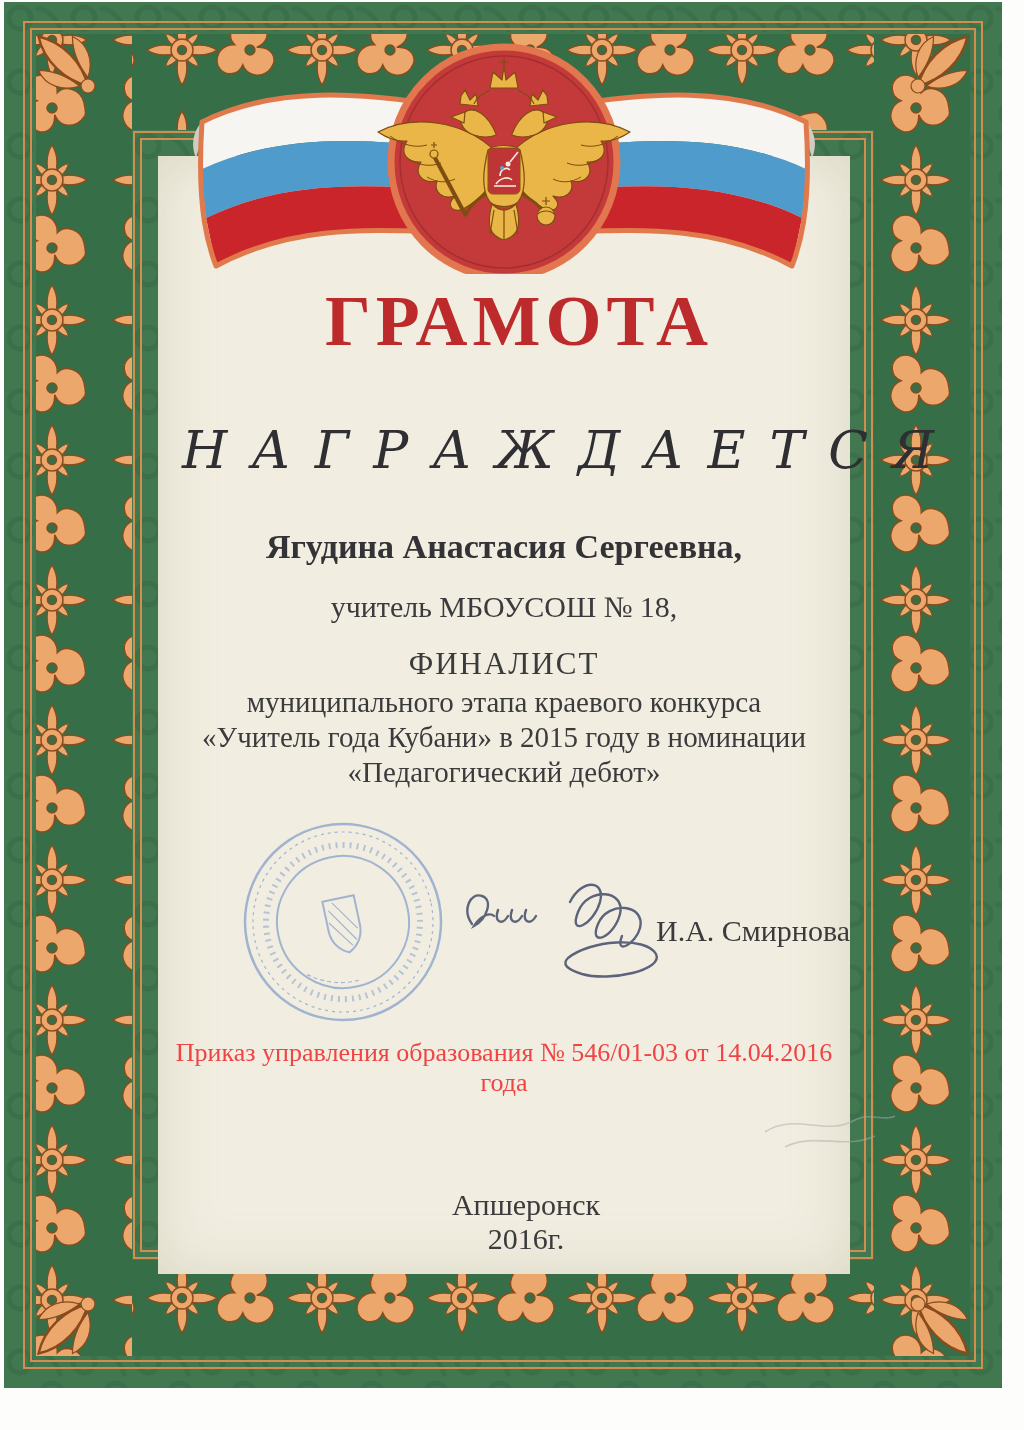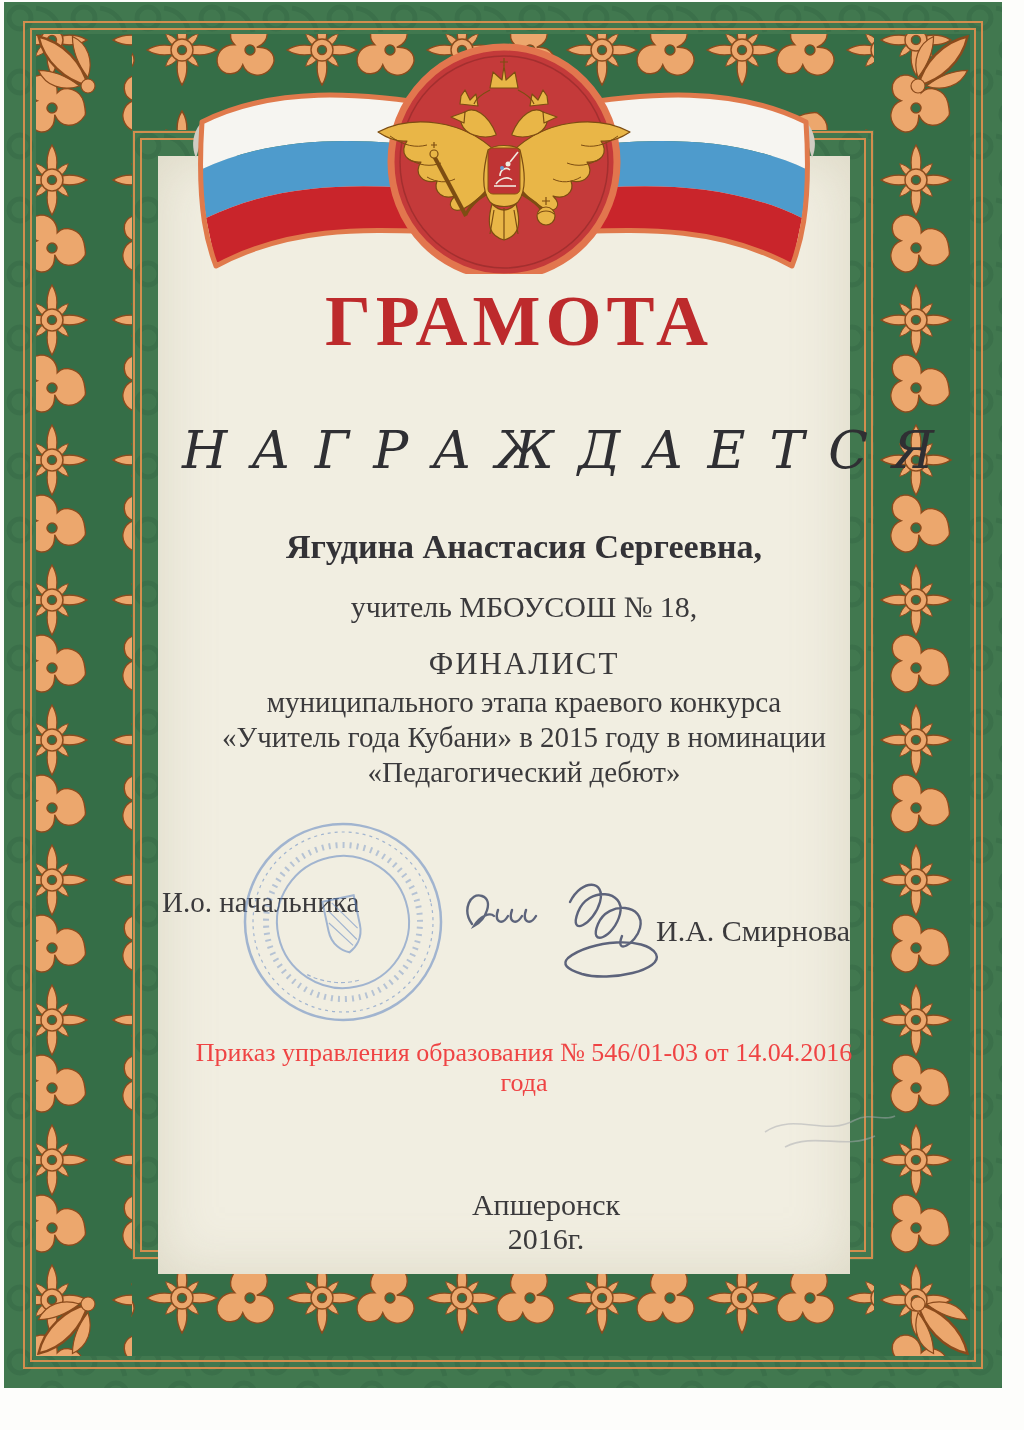--- a/index.html
+++ b/index.html
@@ -3,21 +3,21 @@
 <meta charset="utf-8">
 <style>
   html,body{margin:0;padding:0;}
   body{width:1024px;height:1430px;position:relative;background:#fdfdfb;
        font-family:"Liberation Serif","DejaVu Serif",serif;overflow:hidden;}
   .green-page{position:absolute;left:4px;top:2px;width:998px;height:1386px;background:#41784f;}
   #border-svg{position:absolute;left:4px;top:2px;width:998px;height:1386px;display:block;}
   .paper{position:absolute;left:158px;top:156px;width:692px;height:1118px;background:#f1eee1;
          box-shadow:inset 0 0 55px rgba(185,178,150,.38);}
   #header-art{position:absolute;left:144px;top:34px;width:720px;height:240px;}
-  .cline{position:absolute;left:158px;width:692px;text-align:center;color:#3b3a3c;padding-left:20px;}
+  .cline{position:absolute;left:158px;width:692px;text-align:center;color:#3b3a3c;}
   .title{top:280px;font-size:72px;font-weight:bold;color:#bd2a2c;letter-spacing:5px;padding-left:15px;}
   .heading{top:420px;font-size:52px;font-style:italic;letter-spacing:24px;padding-left:24px;color:#2f2f33;
            font-family:"DejaVu Serif","Liberation Serif",serif;}
   .rname{top:528px;font-size:34px;font-weight:bold;color:#333236;}
   .rrole{top:590px;font-size:30px;}
   .status{top:646px;font-size:31px;letter-spacing:2px;}
   .al1{top:686px;font-size:29px;}
   .al2{top:721px;font-size:29px;}
   .al3{top:756px;font-size:29px;}
   .sig-title{position:absolute;left:162px;top:884px;width:300px;font-size:29px;line-height:36px;color:#3b3a3c;}
@@ -159,21 +159,20 @@
 <div class="cline title">ГРАМОТА</div>
 <div class="cline heading">НАГРАЖДАЕТСЯ</div>
 <div class="cline rname">Ягудина Анастасия Сергеевна,</div>
 <div class="cline rrole">учитель МБОУСОШ № 18,</div>
 <div class="cline status">ФИНАЛИСТ</div>
 <div class="cline al1">муниципального этапа краевого конкурса</div>
 <div class="cline al2">«Учитель года Кубани» в 2015 году в номинации</div>
 <div class="cline al3">«Педагогический дебют»</div>
 
 <div class="sig-title">
-  <div>И.о. начальника</div>
 </div>
 <div class="sig-name">И.А. Смирнова</div>
 
 <svg id="stamp-svg" viewBox="0 0 212 212">
   <g fill="none" stroke="#6186c2" opacity="0.55" transform="rotate(-12 106 106)">
     <circle cx="106" cy="106" r="98" stroke-width="2.5"></circle>
     <circle cx="106" cy="106" r="90" stroke-width="1.2" stroke-dasharray="3 4"></circle>
     <circle cx="106" cy="106" r="77" stroke-width="6" stroke-dasharray="2 5" opacity=".75"></circle>
     <circle cx="106" cy="106" r="66" stroke-width="2"></circle>
     <path d="M90,82 L122,82 L122,112 C122,126 113,134 106,137 C99,134 90,126 90,112 Z" stroke-width="2"></path>

